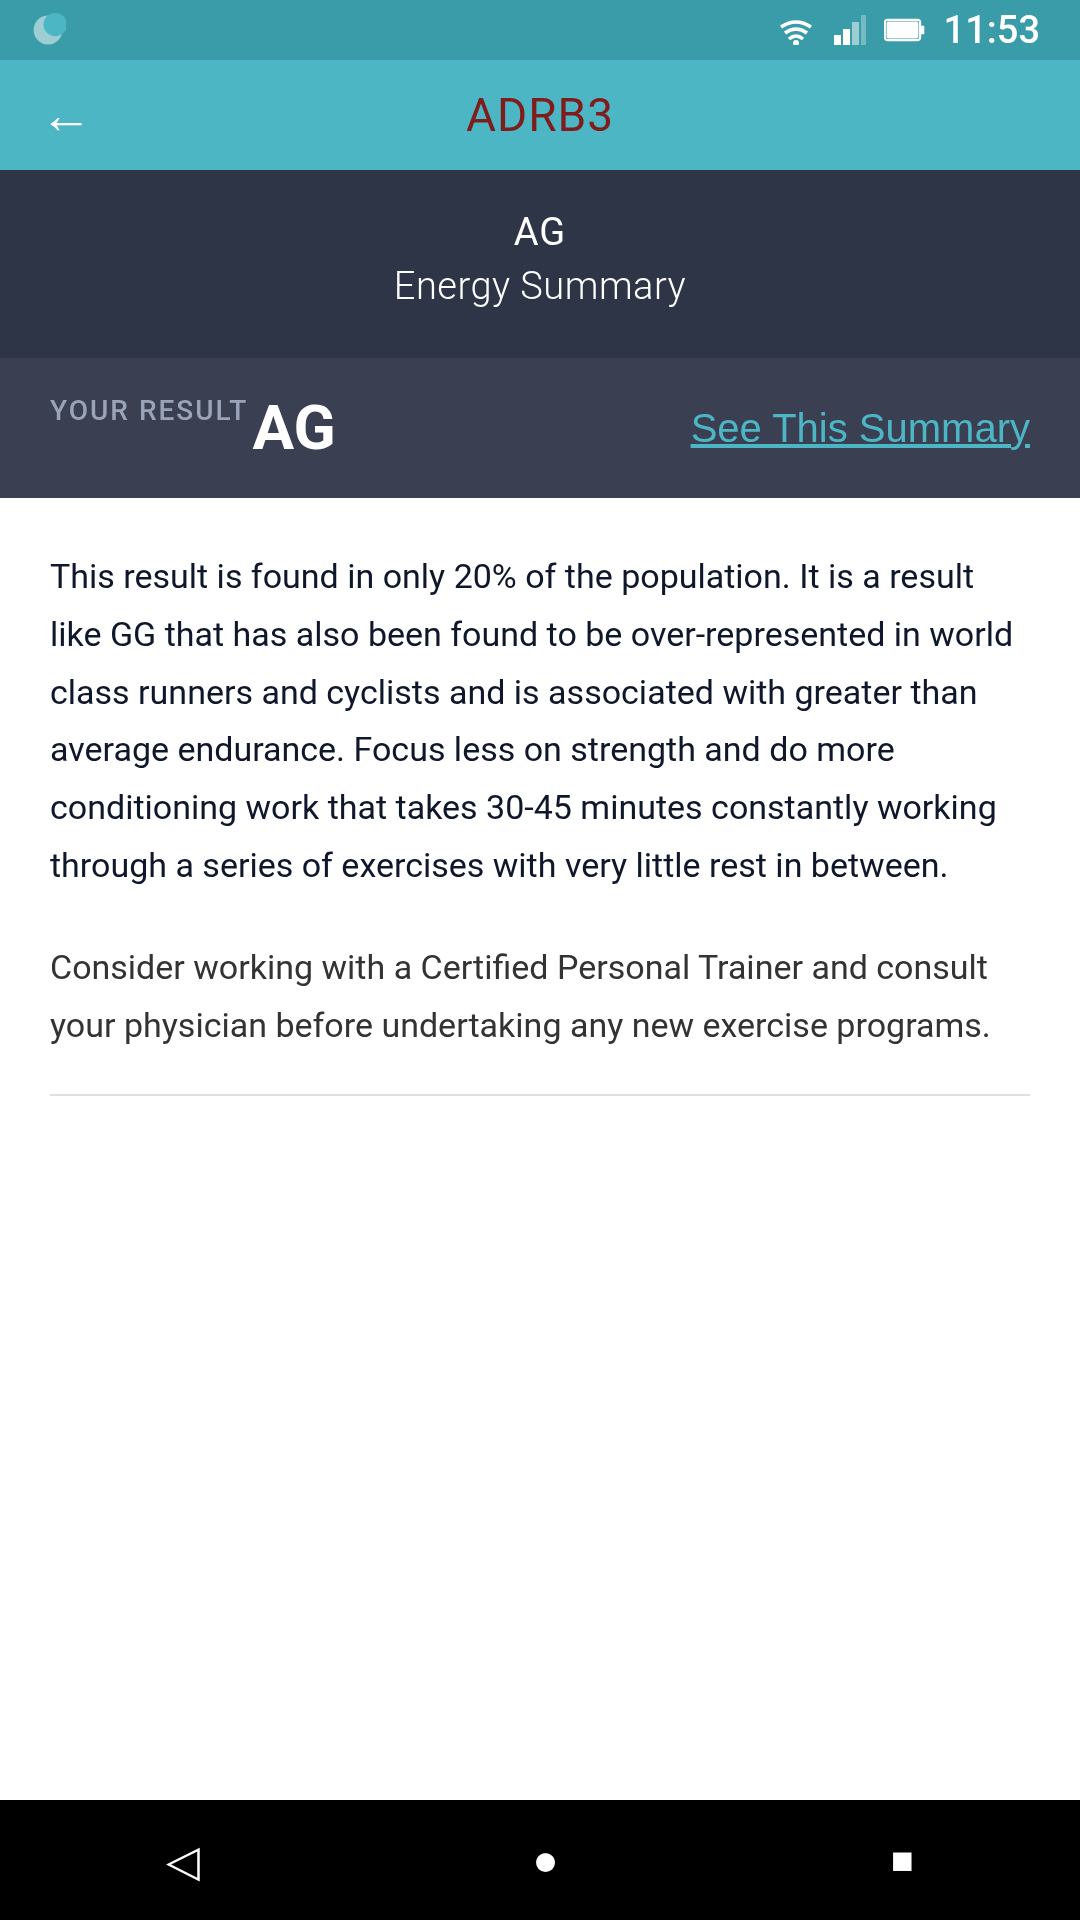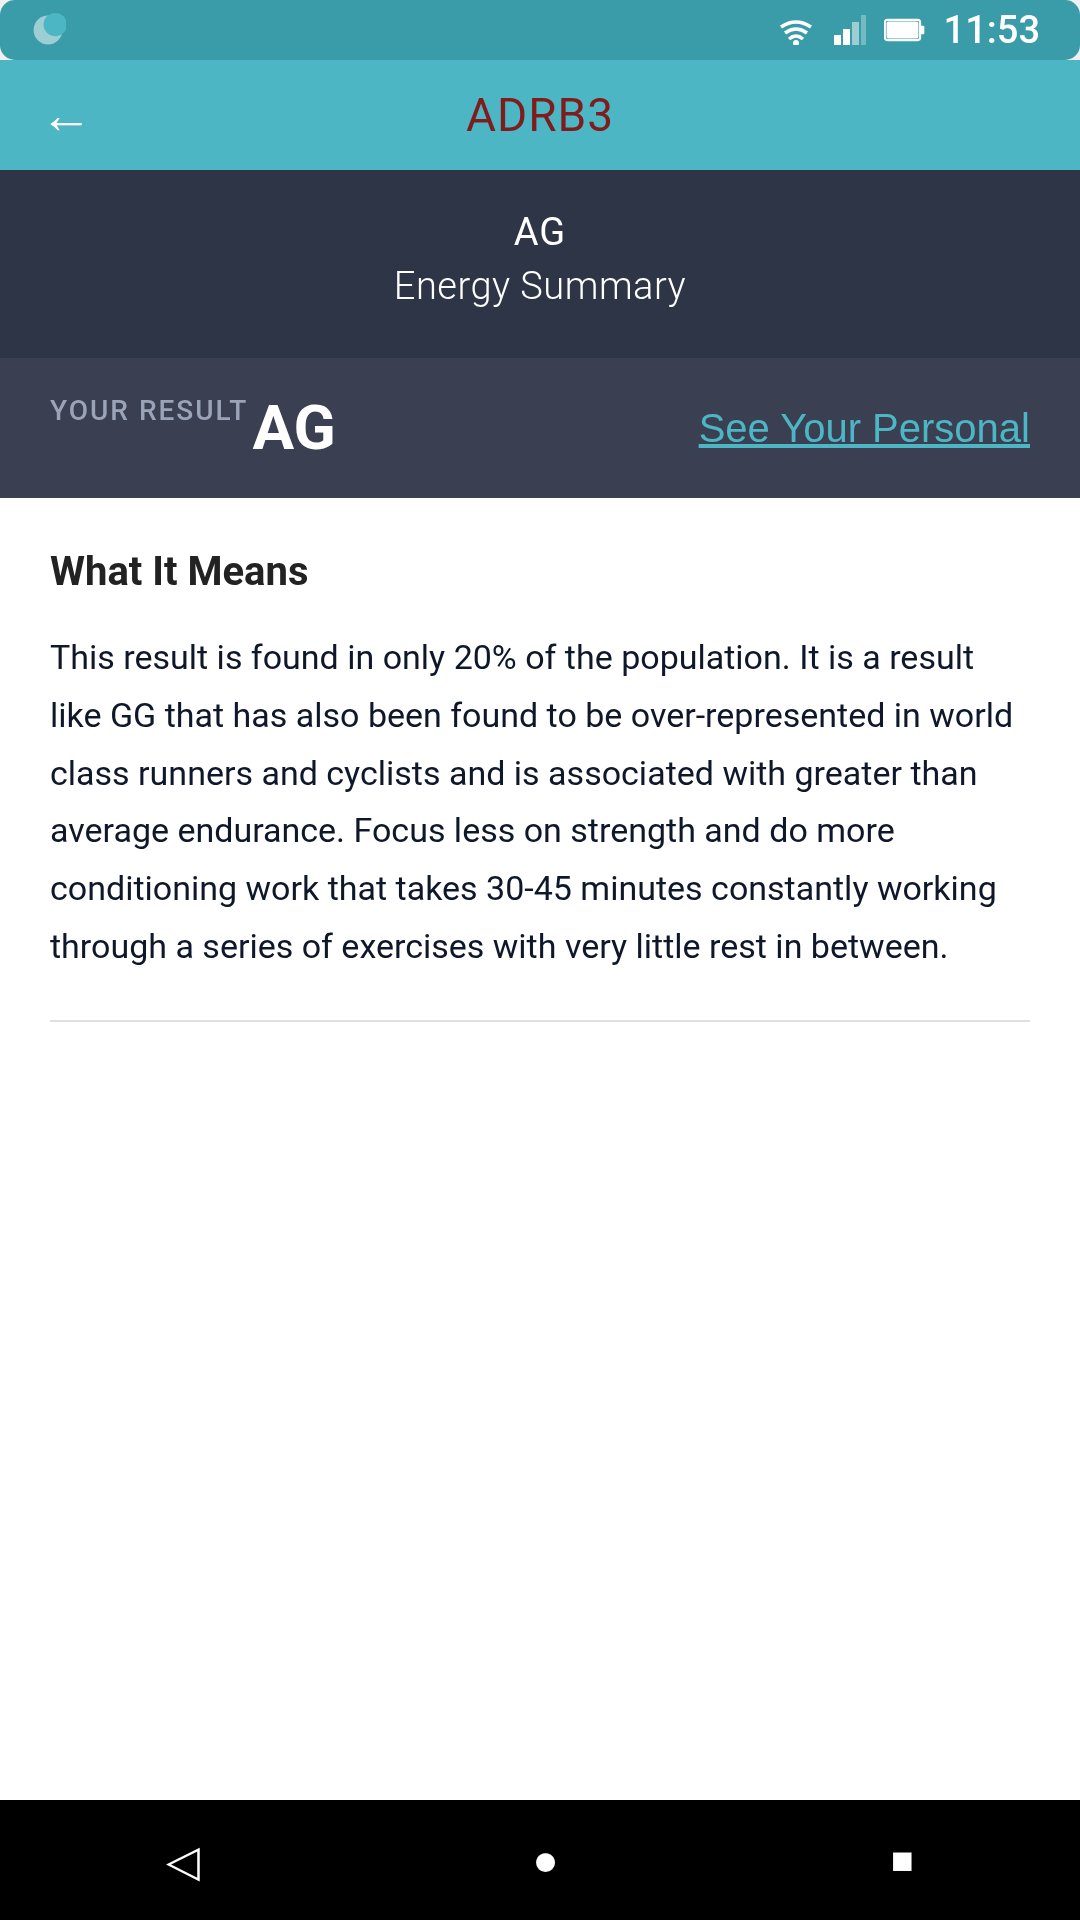--- a/index.html
+++ b/index.html
@@ -239,21 +239,21 @@
     }
     .indicator-dashed-line {
       width: 2px;
       height: 60px;
       border-left: 3px dashed #4db6c4;
     }
   </style>
 </head>
 <body>
 
-<div class="status-bar" style="position:relative;border-radius:15px;">
+<div class="status-bar" style="position:relative;">
   <svg class="moon-icon" viewBox="0 0 40 40">
     <circle cx="20" cy="20" r="16" fill="rgba(255,255,255,0.5)"></circle>
     <circle cx="28" cy="14" r="13" fill="#4db6c4"></circle>
   </svg>
   <div class="status-icons">
 
     <svg class="wifi-icon" viewBox="0 0 40 30">
       <polygon points="20,28 20,28 20,28" fill="white"></polygon>
       <path d="M5,12 Q20,2 35,12" stroke="white" stroke-width="3.5" fill="none"></path>
       <path d="M9,18 Q20,10 31,18" stroke="white" stroke-width="3.5" fill="none"></path>
@@ -288,26 +288,26 @@
 
 
   <span class="energy-output-label">Energy Summary</span>
 </div>
 
 <div class="result-bar">
   <div class="result-left">
     <span class="result-label">YOUR RESULT</span>
     <span class="result-value">AG</span>
   </div>
-  <button class="see-summary-link">See Your Personal</button>
+  <button class="see-summary-link">See This Summary</button>
 </div>
 
 <div class="content-area">
-  <h2 class="what-it-means-title">What It Means</h2>
   <p class="what-it-means-text">This result is found in only 20% of the population. It is a result like GG that has also been found to be over-represented in world class runners and cyclists and is associated with greater than average endurance.  Focus less on strength and do more conditioning work that takes 30-45 minutes constantly working through a series of exercises with very little rest in between.</p>
+  <p class="consider-text">Consider working with a Certified Personal Trainer and consult your physician before undertaking any new exercise programs.</p>
   <div class="bottom-divider"></div>
 </div>
 
 <div class="nav-bar">
   <button class="nav-btn" style="color:white; font-size:44px;">
     <span>◁</span>
   </button>
   <button class="nav-btn" style="color:white; font-size:44px;">
     <span>●</span>
   </button>

